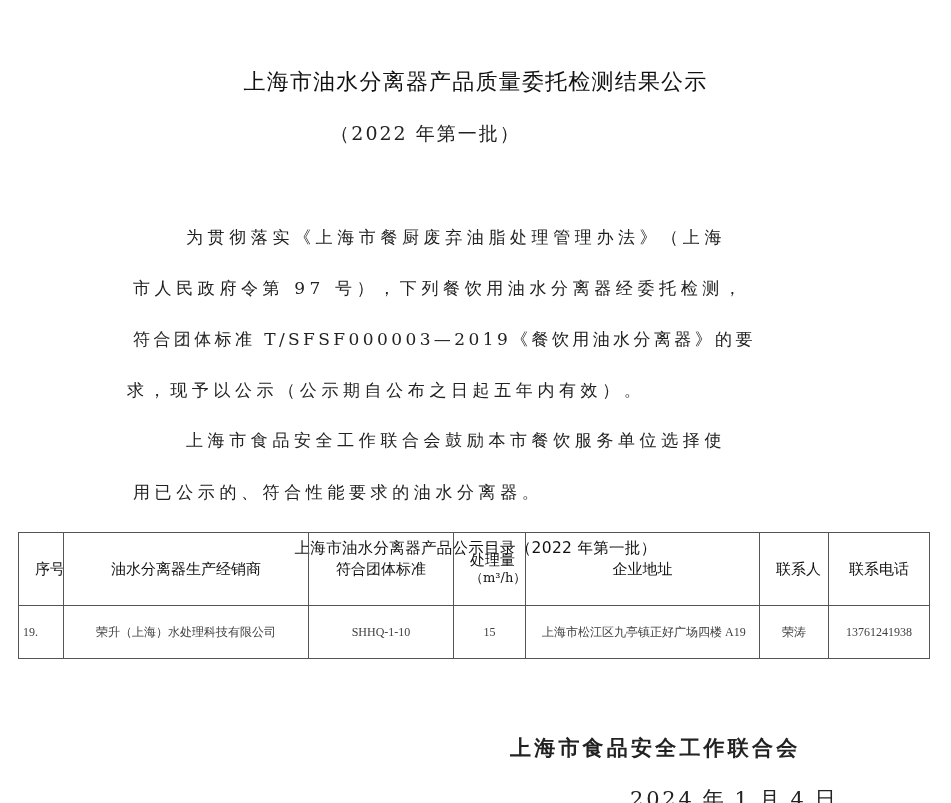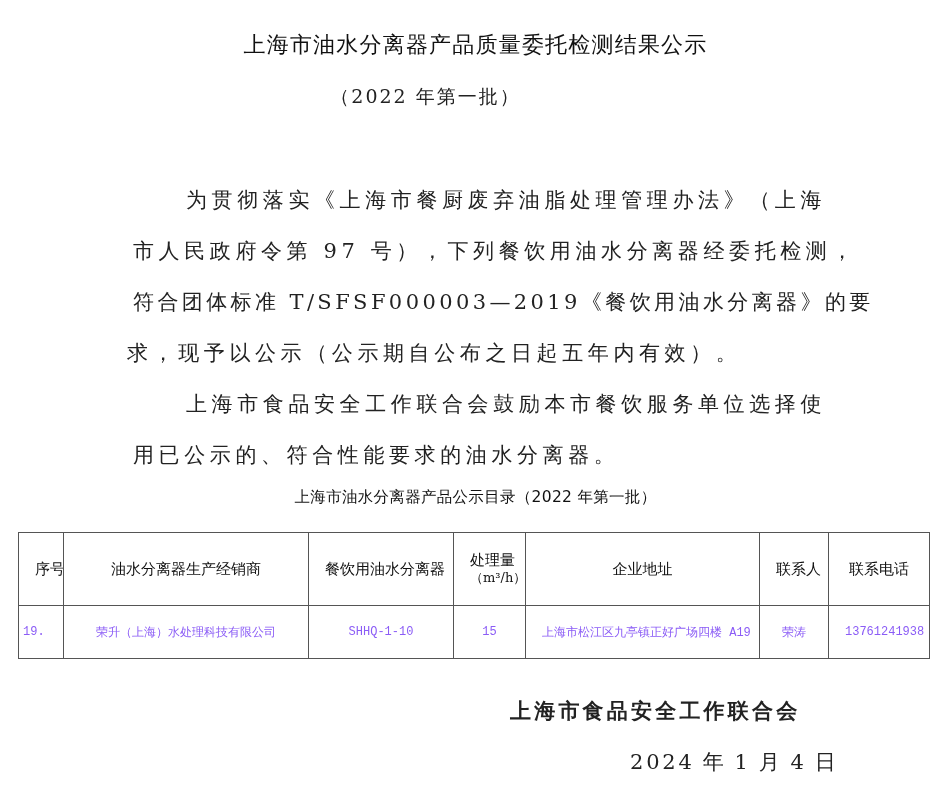--- a/index.html
+++ b/index.html
@@ -1,57 +1,57 @@
 <!DOCTYPE html>
 <html><head>
 <meta charset="utf-8">
 <style>
   html, body { margin: 0; padding: 0; background: #ffffff; }
   body {
     width: 951px; height: 803px; position: relative; overflow: hidden;
     color: #1a1a1a;
     font-family: "DejaVu Serif", "Liberation Serif", serif;
   }
-  .abs { position: absolute; white-space: nowrap; }
+  .abs { position: absolute; white-space: nowrap; margin-top: 37px; }
   .title {
     left: 0; width: 951px; top: 30px; text-align: center;
     font-family: "DejaVu Sans", "Liberation Sans", sans-serif;
     font-size: 22px; letter-spacing: 1.2px; color: #111;
   }
   .subtitle {
     left: 0; width: 851px; top: 84px; text-align: center;
     font-size: 19px; letter-spacing: 2px; color: #222;
   }
   .body-line {
-    font-size: 21px; letter-spacing: 4.6px; color: #222;
+    font-size: 17px; letter-spacing: 4.6px; color: #222;
     line-height: 26px;
   }
   .table-caption {
-    left: 0; width: 951px; top: 487px; text-align: center;
+    left: 0; width: 951px; top: 501px; text-align: center;
     font-family: "DejaVu Sans", "Liberation Sans", sans-serif;
     font-size: 15.5px; color: #111; letter-spacing: 0.3px;
   }
   table.catalog {
     position: absolute; left: 18px; top: 532px;
     border-collapse: collapse; table-layout: fixed;
     width: 911px;
   }
   table.catalog th, table.catalog td {
     border: 1.3px solid #555; padding: 16px; text-align: center;
     overflow: hidden; white-space: nowrap;
   }
   table.catalog th {
     height: 40px;
     font-family: "DejaVu Sans", "Liberation Sans", sans-serif;
     font-weight: normal; font-size: 15px; color: #111; line-height: 17px;
   }
   table.catalog td {
     height: 20px;
-    font-family: Liberation Mono, monospace;
-    font-size: 12px; color: #8b5cf6;
+    font-family: Liberation Serif, serif;
+    font-size: 12px; color: #404040;
   }
   table.catalog td.left { text-align: left; padding-left: 4px; }
   .unit { font-family: "DejaVu Serif", "Liberation Serif", serif; font-size: 13px; text-align: center; }
   .signature {
     left: 510px; top: 697px; font-size: 21px; letter-spacing: 3.2px; color: #222; font-weight: bold;
   }
   .date {
     left: 626px; top: 748px; font-size: 21px; letter-spacing: 2.8px; color: #222;
   }
   .date span { margin: 0 4px; }
@@ -59,40 +59,40 @@
 </head>
 <body>
 
 <div class="abs title">上海市油水分离器产品质量委托检测结果公示</div>
 <div class="abs subtitle">（2022 年第一批）</div>
 
 <div class="abs body-line" style="left:186px; top:187px;">为贯彻落实《上海市餐厨废弃油脂处理管理办法》（上海</div>
 <div class="abs body-line" style="left:133px; top:238px;">市人民政府令第 97 号），下列餐饮用油水分离器经委托检测，</div>
 <div class="abs body-line" style="left:133px; top:289px; letter-spacing:3.4px;">符合团体标准 T/SFSF000003—2019《餐饮用油水分离器》的要</div>
 <div class="abs body-line" style="left:127px; top:340px;">求，现予以公示（公示期自公布之日起五年内有效）。</div>
-<div class="abs body-line" style="left:186px; top:391px;">上海市食品安全工作联合会鼓励本市餐饮服务单位选择使</div>
+<div class="abs body-line" style="left:186px; top:391px;font-family:Liberation Serif, serif;">上海市食品安全工作联合会鼓励本市餐饮服务单位选择使</div>
 <div class="abs body-line" style="left:133px; top:442px;">用已公示的、符合性能要求的油水分离器。</div>
 
 <div class="abs table-caption">上海市油水分离器产品公示目录（2022 年第一批）</div>
 
 <table class="catalog">
   <colgroup>
     <col style="width:45px">
     <col style="width:245px">
     <col style="width:145px">
     <col style="width:72px">
     <col style="width:234px">
     <col style="width:69px">
     <col style="width:101px">
   </colgroup>
   <thead>
     <tr>
       <th>序号</th>
       <th>油水分离器生产经销商</th>
-      <th>餐饮用油水分离器</th>
+      <th>符合团体标准</th>
       <th>
         <div>处理量</div>
         <div class="unit">（m³/h）</div>
       </th>
       <th>企业地址</th>
       <th>联系人</th>
       <th>联系电话</th>
     </tr>
   </thead>
   <tbody>

